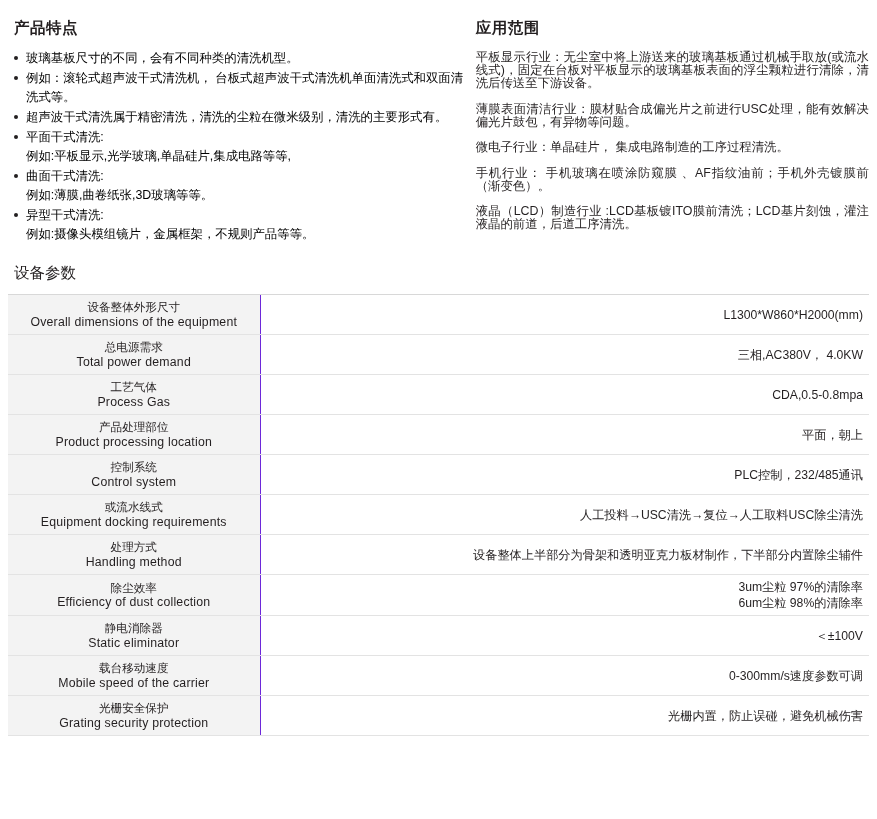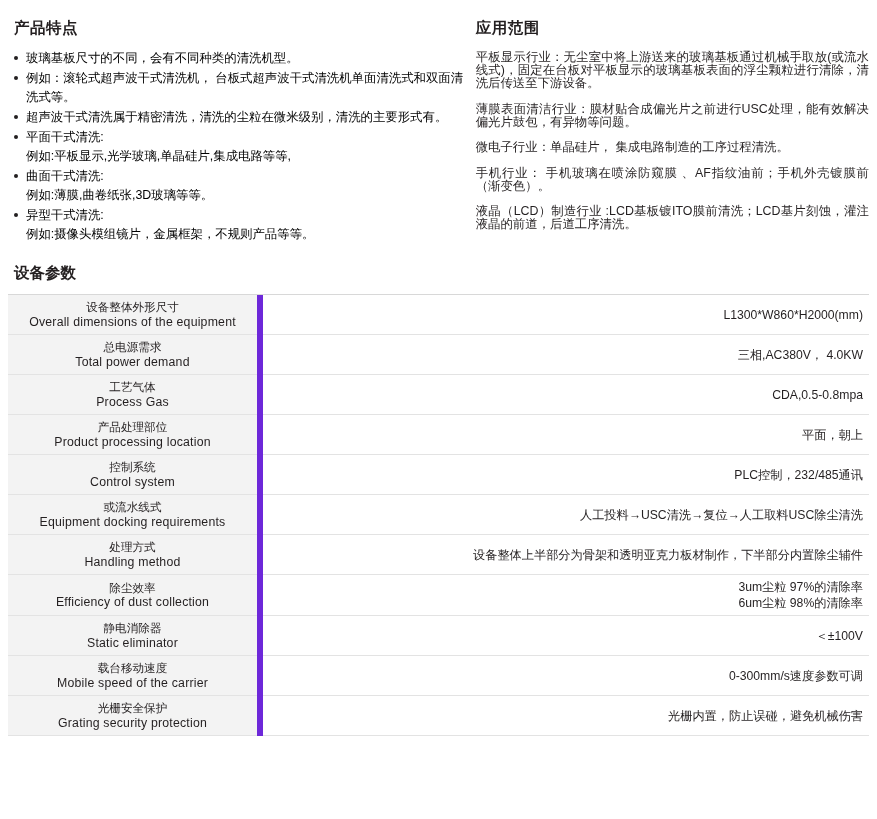--- a/index.html
+++ b/index.html
@@ -64,21 +64,21 @@
     font-size: 12.4px;
     line-height: 13px;
     margin-bottom: 9px;
     color: #231f20;
     text-align: justify;
   }
 
   
   .params-title {
     font-size: 15.5px;
-    font-weight: bold;
+    font-weight: normal;
     margin: 18px 0 10px 14px;
   }
   .table-wrap {
     margin: 0 8px;
     border-top: 1px solid #d8d8d8;
   }
   table.params {
     width: 861px;
     border-collapse: collapse;
     table-layout: fixed;
@@ -86,21 +86,21 @@
   table.params tr { height: 36px; }
   table.params td {
     border-bottom: 1px solid #e3e3e3;
     vertical-align: middle;
     padding: 4px 6px;
   }
   td.lbl {
     width: 252px;
     background: #f3f3f3;
     text-align: center;
-    border-right: 6px solid #6d28d9;
+    border-right: 1px solid #6d28d9;
     line-height: 15.5px;
   }
   td.lbl .cn {
     display: block;
     font-size: 11.6px;
     color: #231f20;
   }
   td.lbl .en {
     display: block;
     font-size: 12.3px;

